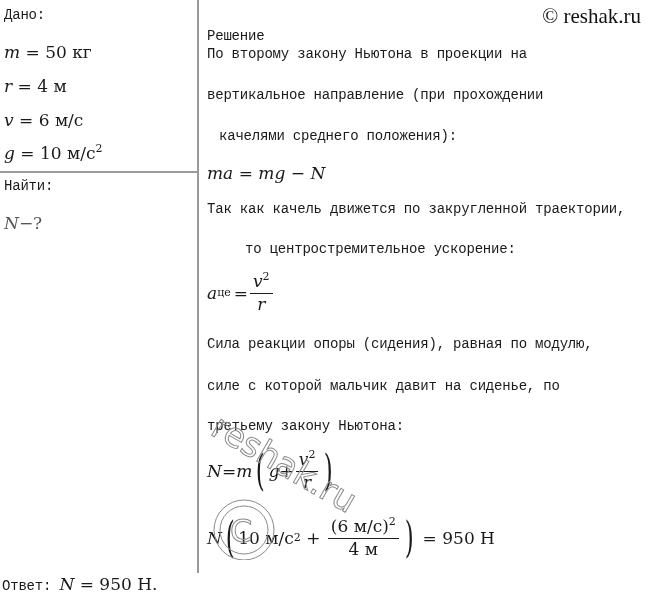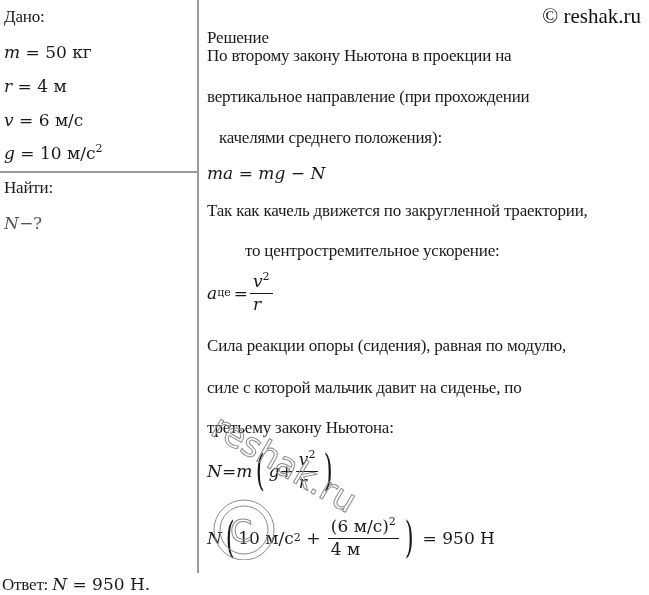--- a/index.html
+++ b/index.html
@@ -1,33 +1,33 @@
 <!DOCTYPE html>
 <html><head>
   <meta charset="utf-8">
   <style>
     * { box-sizing: border-box; margin: 0; padding: 0; }
     html, body { width: 649px; height: 595px; background: #ffffff; overflow: hidden; }
     body { position: relative; color: #1a1a1a; font-family: "DejaVu Sans", sans-serif; }
 
-    .sans { font-family: Liberation Serif, serif; font-size: 17px; letter-spacing: -0.2px; }
+    .sans { font-family: Liberation Mono, monospace; font-size: 14px; letter-spacing: -0.2px; }
     .math { font-family: "DejaVu Serif", serif; font-size: 17px; }
     .math i { font-style: italic; }
 
     .vline { position: absolute; left: 197px; top: 0; width: 2px; height: 573px; background: #9a9a9a; }
     .hline { position: absolute; left: 0; top: 171px; width: 198px; height: 2px; background: #9a9a9a; }
 
     .abs { position: absolute; white-space: nowrap; }
 
     .watermark-top { position: absolute; right: 8px; top: 4px; font-family: "Liberation Serif", serif; font-size: 21px; color: #111; }
 
     sup { font-size: 11px; vertical-align: 7px; line-height: 0; }
     sub { font-size: 11px; vertical-align: -4px; line-height: 0; }
 
-    .frac { display: inline-flex; flex-direction: column; vertical-align: middle; margin: 0 2px; }
+    .frac { display: inline-flex; flex-direction: column; align-items: center; vertical-align: middle; margin: 0 2px; }
     .frac .num { padding: 0 3px 1px; border-bottom: 1.3px solid #1a1a1a; line-height: 1.15; }
     .frac .den { padding: 1px 3px 0; line-height: 1.15; }
 
     .paren { display: inline-block; font-size: 42px; font-weight: 200; transform: scaleX(0.55); vertical-align: middle; line-height: 1; color: #1a1a1a; }
 
     .wm-svg { position: absolute; left: 200px; top: 410px; pointer-events: none; }
   </style>
 </head>
 <body>
 

